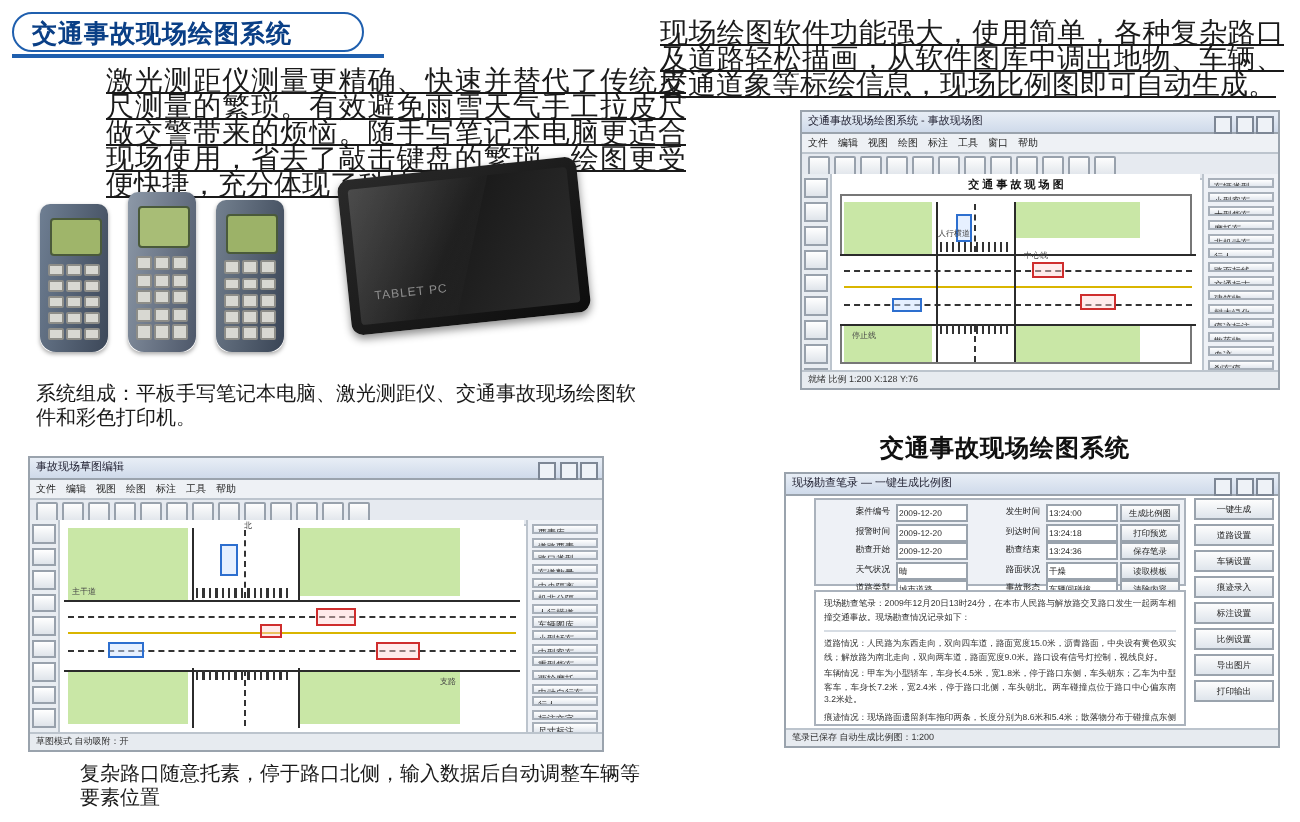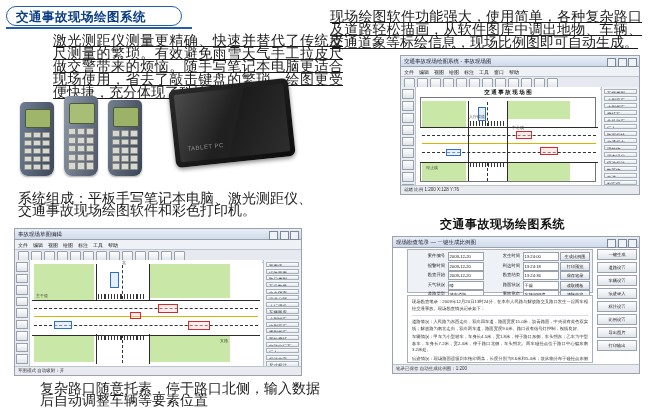--- a/index.html
+++ b/index.html
@@ -62,21 +62,21 @@
   .para {
     position: absolute;
     font-size: 14px;
     line-height: 13px;
     color: #1a1a1a;
     text-align: justify;
     text-decoration: underline;
   }
   .caption {
     position: absolute;
-    font-size: 14px;
+    font-size: 10px;
     line-height: 12px;
     color: #1a1a1a;
   }
   .section-head {
     position: absolute;
     font-size: 12px;
     font-weight: bold;
     color: #111;
     letter-spacing: 0.5px;
   }

